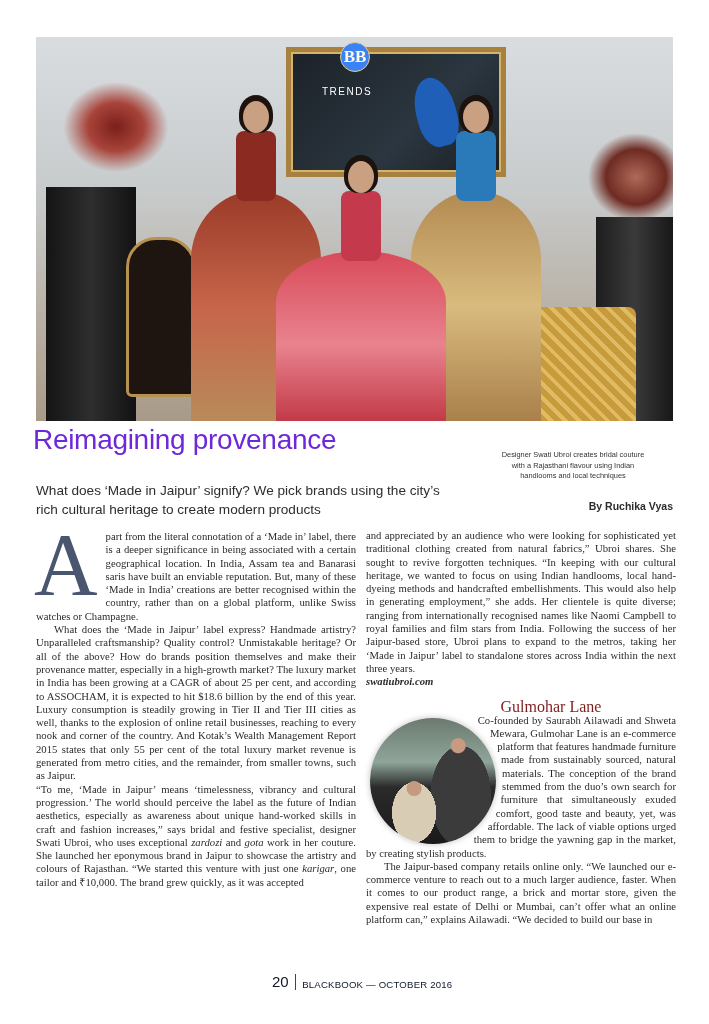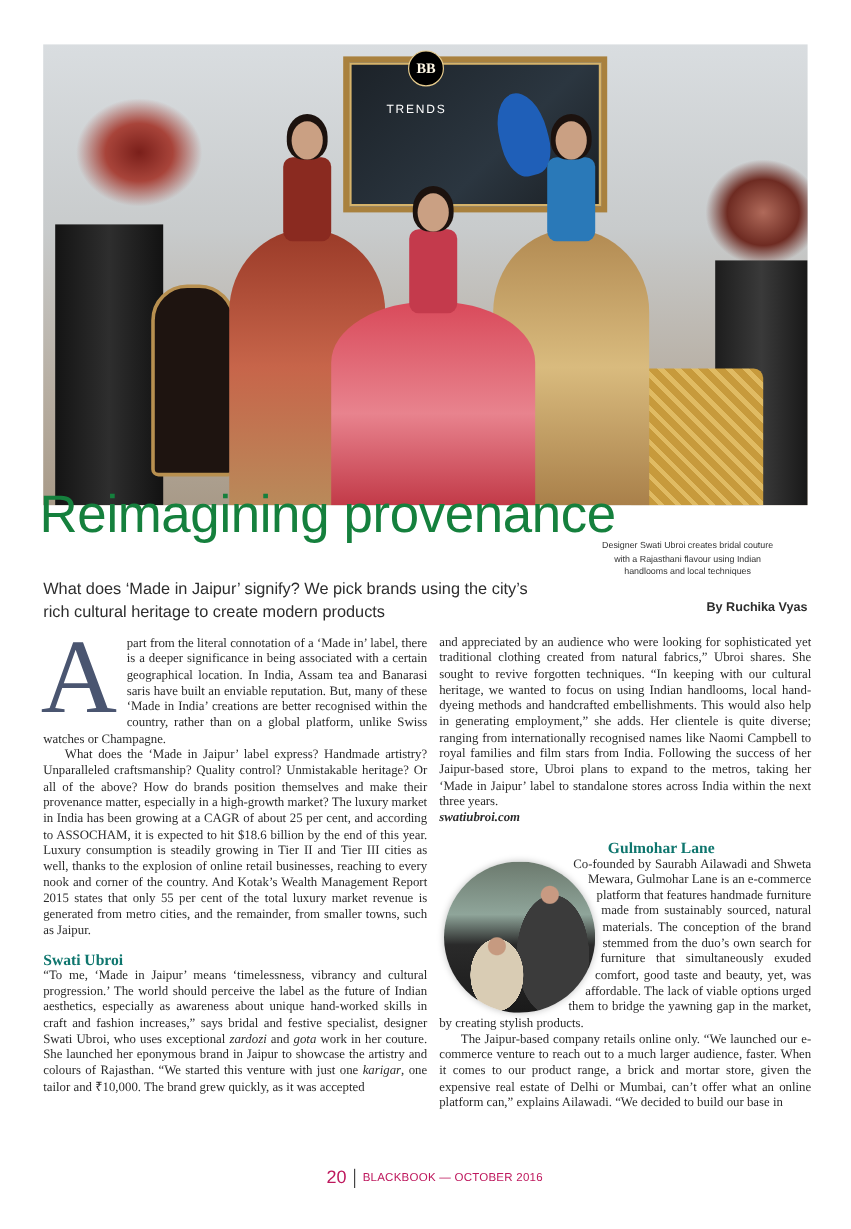--- a/index.html
+++ b/index.html
@@ -45,34 +45,34 @@
     .m2 .head { top: 10px; } .m2 .hair { top: 4px; }
     .m3 { left: 390px; width: 100px; height: 330px; }
     .m3 .skirt { width: 130px; height: 230px; background: linear-gradient(180deg, #b28a52, #d9bb7e 50%, #a9804a); }
     .m3 .body { position:absolute; left: 30px; top: 40px; width: 40px; height: 70px; background:#2a79b8; border-radius: 8px; }
     .m3 .head { top: 10px; } .m3 .hair { top: 4px; }
     .hero .blue-bird { position: absolute; left: 380px; top: 40px; width: 40px; height: 70px;
       background: #1f5fb8; border-radius: 50% 50% 40% 40%; transform: rotate(-15deg); }
 
     .logo-badge {
       position: absolute; left: 340px; top: 42px; width: 30px; height: 30px; border-radius: 50%;
-      background: #000000; border: 1px solid #e7cc8e;
+      background: #3b82f6; border: 1px solid #e7cc8e;
       display: flex; align-items: center; justify-content: center;
-      font-family: "Liberation Serif", serif; font-size: 12px; color: #fff8e6; font-weight: bold;
+      font-family: "Liberation Serif", serif; font-size: 17px; color: #fff8e6; font-weight: bold;
     }
     .section-tag {
       position: absolute; left: 322px; top: 86px; width: 70px; text-align: left;
       font-family: "Liberation Sans", sans-serif; font-size: 10px; letter-spacing: 1.5px; color: #ffffff;
     }
 
     
     .title {
-      position: absolute; left: 33px; top: 404px;
+      position: absolute; left: 33px; top: 424px;
       font-family: "Liberation Sans", sans-serif; font-weight: normal;
-      font-size: 44px; letter-spacing: -0.3px; color: #15803d;
+      font-size: 28px; letter-spacing: -0.3px; color: #6d28d9;
     }
     .caption {
       position: absolute; right: 36px; top: 450px; width: 200px; text-align: center;
       font-family: "Liberation Sans", sans-serif; font-size: 7.4px; line-height: 10.5px; color: #333;
     }
     .standfirst {
       position: absolute; left: 36px; top: 481px; width: 420px;
       font-family: "Liberation Sans", sans-serif; font-size: 13.6px; line-height: 19px; color: #2d2d2d;
     }
     .byline {
@@ -87,21 +87,21 @@
     }
     .col-left { left: 36px; }
     .col-right { left: 366px; top: 529px; width: 310px; }
     .col p { text-indent: 18px; }
     .col p.noindent { text-indent: 0; }
     .dropcap {
       float: left; font-size: 88px; line-height: 66px; height: 66px;
       margin: 2px 8px 0 -2px; color: #4a5570; font-family: "Liberation Serif", serif;
     }
     .subhead {
-      font-size: 13px; font-weight: bold; color: #0f766e; margin-top: 9px; margin-bottom: 0; line-height: 15px;
+      font-size: 16px; font-weight: normal; color: #7f1d1d; margin-top: 9px; margin-bottom: 0; line-height: 15px;
     }
     .sub-right { text-align: center; padding-left: 60px; margin-top: 10px; }
     .weblink { font-weight: bold; font-style: italic; }
     em { font-style: italic; }
 
     .circle-photo {
       float: left; width: 126px; height: 126px; border-radius: 50%;
       margin: 4px 8px 0 4px;
       shape-outside: circle(50%);
       background:
@@ -110,21 +110,21 @@
         radial-gradient(ellipse 22px 30px at 35% 75%, #d9ccb4 0 100%, rgba(0,0,0,0) 101%),
         radial-gradient(ellipse 30px 50px at 72% 62%, #3b3b3b 0 100%, rgba(0,0,0,0) 101%),
         linear-gradient(180deg, #6c7a6e 0%, #8fa59a 35%, #2a2a2a 55%, #1a1a1a 100%);
       box-shadow: 0 0 6px rgba(0,0,0,0.25);
     }
     .wrap-text { text-align: justify; }
 
     
     .footer {
       position: absolute; left: 272px; top: 973px;
-      font-family: "Liberation Sans", sans-serif; color: #be185d; display: flex; align-items: center;
+      font-family: "Liberation Sans", sans-serif; color: #0f172a; display: flex; align-items: flex-end;
     }
     .footer .page-num { font-size: 15px; }
     .footer .sep { width: 1.5px; height: 16px; background: #444; margin: 0 6px; }
     .footer .pub { font-size: 9.6px; letter-spacing: 0.2px; }
   </style>
 </head>
 <body>
 
 <div class="hero" title="Three models in bridal couture lehengas posing in an ornate room with floral arrangements and a gold table">
   <div class="frame"></div>
@@ -166,21 +166,20 @@
 
 <p class="standfirst">What does ‘Made in Jaipur’ signify? We pick brands using the city’s rich cultural heritage to create modern products</p>
 <div class="byline">By Ruchika Vyas</div>
 
 <div class="col col-left">
   <p class="noindent">
     <span class="dropcap">A</span><span>part from the literal connotation of a ‘Made in’ label, there is a deeper significance in being associated with a certain geographical location. In India, Assam tea and Banarasi saris have built an enviable reputation. But, many of these ‘Made in India’ creations are better recognised within the country, rather than on a global platform, unlike Swiss watches or Champagne.</span>
   </p>
   <p>What does the ‘Made in Jaipur’ label express? Handmade artistry? Unparalleled craftsmanship? Quality control? Unmistakable heritage? Or all of the above? How do brands position themselves and make their provenance matter, especially in a high-growth market? The luxury market in India has been growing at a CAGR of about 25 per cent, and according to ASSOCHAM, it is expected to hit $18.6 billion by the end of this year. Luxury consumption is steadily growing in Tier II and Tier III cities as well, thanks to the explosion of online retail businesses, reaching to every nook and corner of the country. And Kotak’s Wealth Management Report 2015 states that only 55 per cent of the total luxury market revenue is generated from metro cities, and the remainder, from smaller towns, such as Jaipur.</p>
 
-  <h2 class="subhead">Swati Ubroi</h2>
   <p class="noindent"><span>“To me, ‘Made in Jaipur’ means ‘timelessness, vibrancy and cultural progression.’ The world should perceive the label as the future of Indian aesthetics, especially as awareness about unique hand-worked skills in craft and fashion increases,” says bridal and festive specialist, designer Swati Ubroi, who uses exceptional </span><em>zardozi</em><span> and </span><em>gota</em><span> work in her couture. She launched her eponymous brand in Jaipur to showcase the artistry and colours of Rajasthan. “We started this venture with just one </span><em>karigar</em><span>, one tailor and ₹10,000. The brand grew quickly, as it was accepted</span></p>
 </div>
 
 <div class="col col-right">
   <p class="noindent">and appreciated by an audience who were looking for sophisticated yet traditional clothing created from natural fabrics,” Ubroi shares. She sought to revive forgotten techniques. “In keeping with our cultural heritage, we wanted to focus on using Indian handlooms, local hand-dyeing methods and handcrafted embellishments. This would also help in generating employment,” she adds. Her clientele is quite diverse; ranging from internationally recognised names like Naomi Campbell to royal families and film stars from India. Following the success of her Jaipur-based store, Ubroi plans to expand to the metros, taking her ‘Made in Jaipur’ label to standalone stores across India within the next three years.</p>
   <p class="noindent weblink">swatiubroi.com</p>
 
   <h2 class="subhead sub-right">Gulmohar Lane</h2>
   <div class="circle-photo" title="Saurabh Ailawadi and Shweta Mewara, founders of Gulmohar Lane"></div>
   <p class="noindent wrap-text">Co-founded by Saurabh Ailawadi and Shweta Mewara, Gulmohar Lane is an e-commerce platform that features handmade furniture made from sustainably sourced, natural materials. The conception of the brand stemmed from the duo’s own search for furniture that simultaneously exuded comfort, good taste and beauty, yet, was affordable. The lack of viable options urged them to bridge the yawning gap in the market, by creating stylish products.</p>

